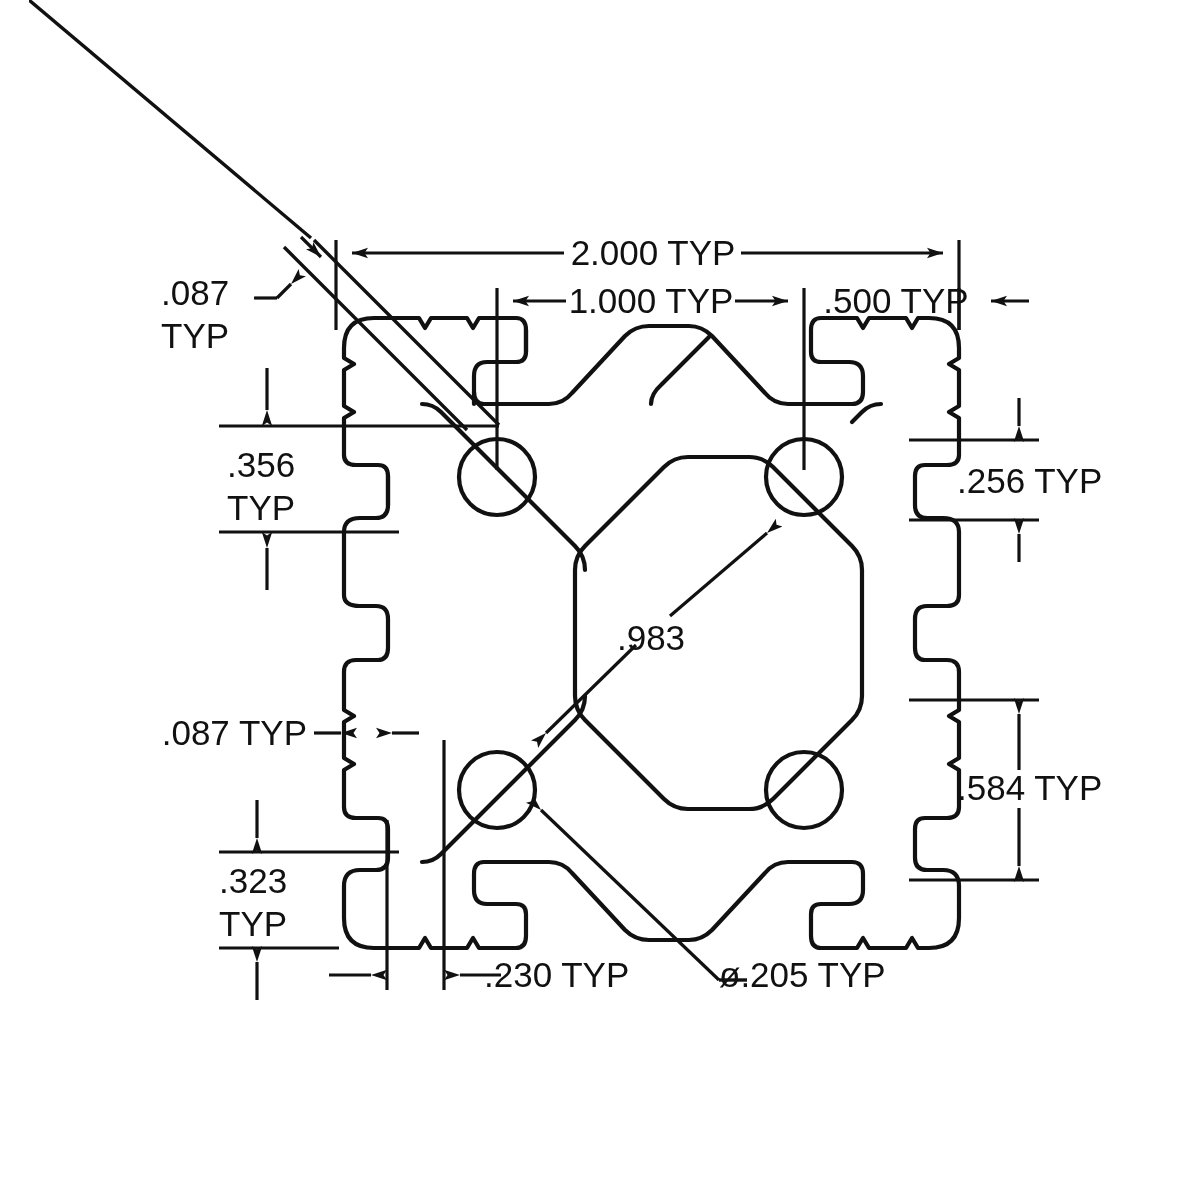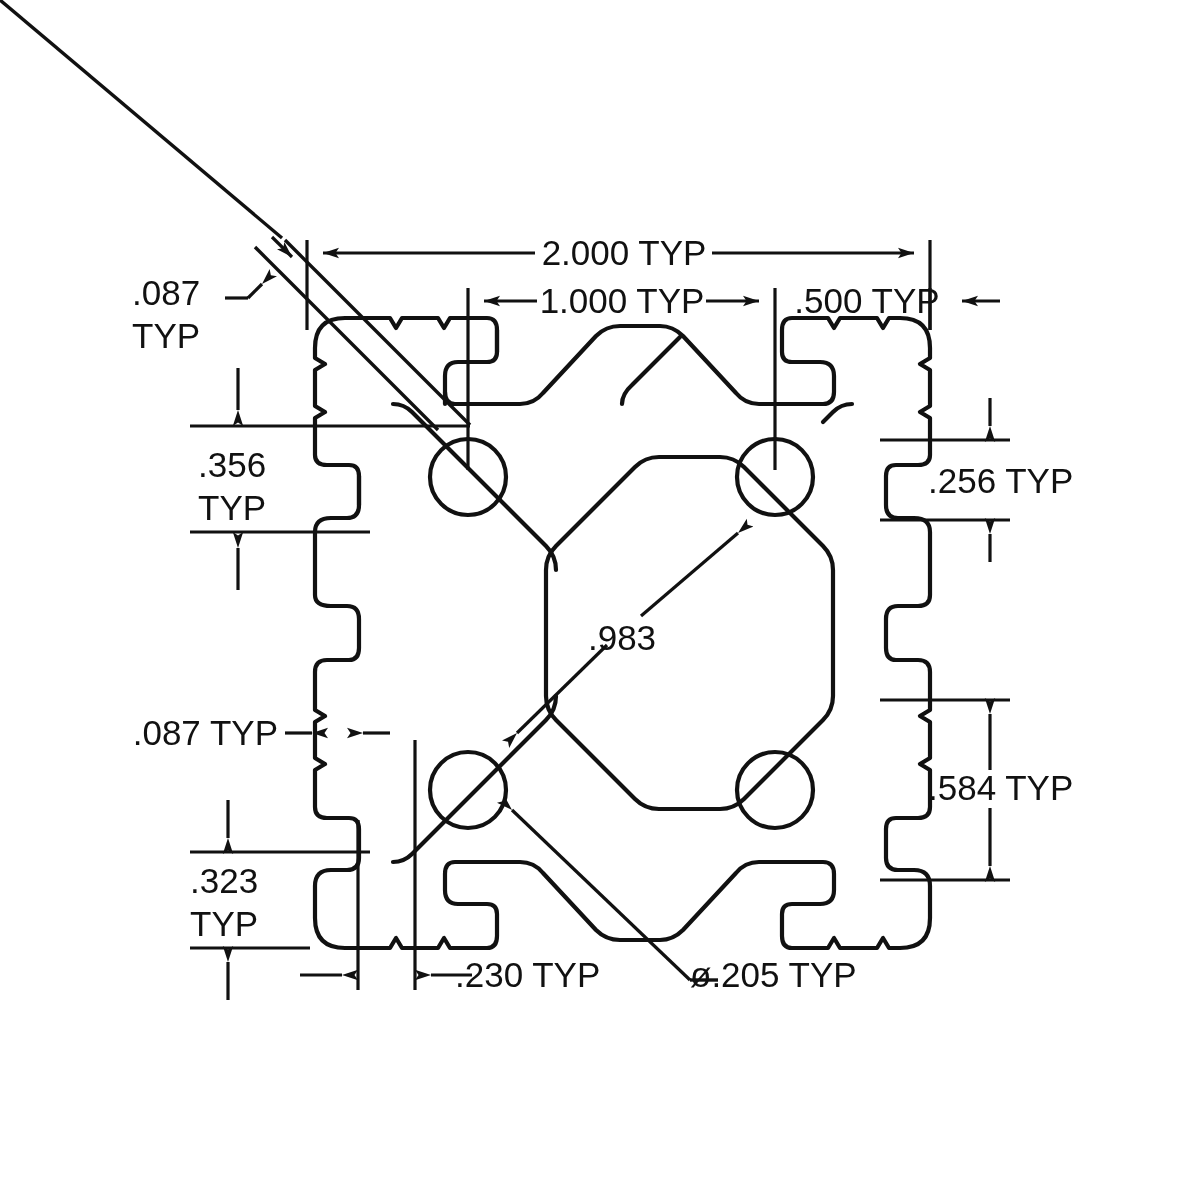--- a/index.html
+++ b/index.html
@@ -1,18 +1,18 @@
 <!DOCTYPE html>
 <html><head>
 <meta charset="utf-8">
 <style>
   html,body{margin:0;padding:0;background:#ffffff;}
   body{width:1200px;height:1200px;overflow:hidden;
        font-family:"Liberation Sans", sans-serif;}
-  #stage{position:relative;width:1040px;height:1200px;background:#fff;}
+  #stage{position:relative;width:1040px;height:1200px;background:#fff;padding-left:29px;}
   svg{display:block;}
   .outline{fill:none;stroke:#111111;stroke-width:4.2;stroke-linecap:round;stroke-linejoin:round;}
   .hole{fill:none;stroke:#111111;stroke-width:4.2;}
   .dimline{stroke:#111111;stroke-width:3.2;fill:none;stroke-linecap:butt;}
   .extline{stroke:#111111;stroke-width:3.2;fill:none;}
   .leader{stroke:#111111;stroke-width:3.4;fill:none;}
   .arrowfill{fill:#111111;stroke:none;}
   .dimtext{font-family:"Liberation Sans", sans-serif;font-size:35px;fill:#111111;
            font-weight:400;letter-spacing:0px;}
   .dimtext.mid{text-anchor:middle;}

